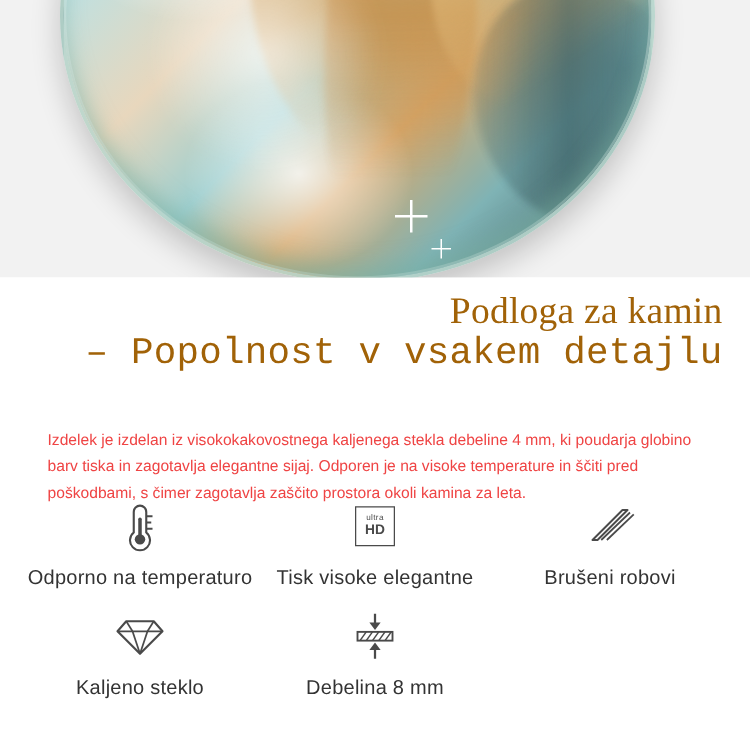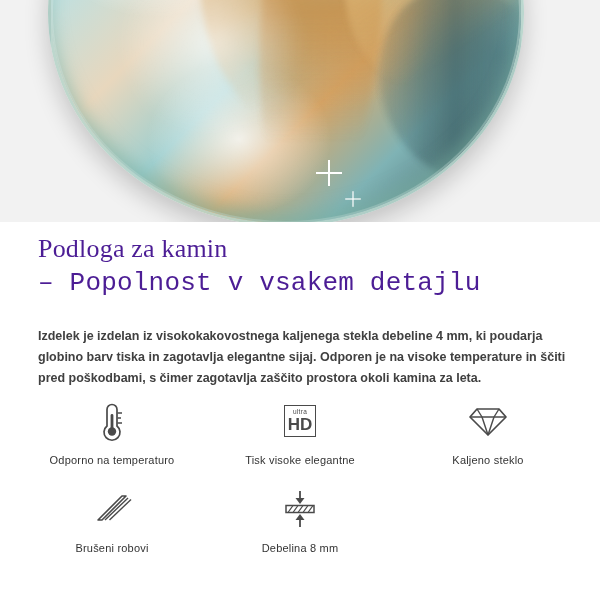--- a/index.html
+++ b/index.html
@@ -112,36 +112,36 @@
   .sp1 { left: 316px; top: 160px; }
   .sp2 { left: 340px; top: 186px; transform: scale(0.6); }
 
   
   .headline {
     position: absolute;
     left: 38px;
     top: 232px;
     width: 540px;
     font-family: "Liberation Serif", serif;
-    font-size: 26px;
+    font-size: 30px;
     line-height: 34px;
-    color: #4c1d95;
+    color: #a16207;
     letter-spacing: 0.2px;
+    text-align: right;
   }
   .headline .l2 { display: block; font-family: Liberation Mono, monospace; }
 
   .body-copy {
     position: absolute;
     left: 38px;
-    top: 313px;
+    top: 329px;
     width: 528px;
     font-size: 12.5px;
     line-height: 21px;
-    color: #404040;
-    font-weight: bold;
+    color: #ef4444;
   }
 
   
   .features {
     position: absolute;
     left: 18px;
     top: 398px;
     width: 564px;
     display: grid;
     grid-template-columns: repeat(3, 1fr);
@@ -155,21 +155,21 @@
     justify-content: flex-start;
   }
   .feature-icon {
     height: 46px;
     display: flex;
     align-items: center;
     justify-content: center;
   }
   .feature-label {
     margin-top: 10px;
-    font-size: 11px;
+    font-size: 16px;
     color: #333333;
     text-align: left;
     letter-spacing: 0.2px;
   }
   svg { display: block; }
   .ultrahd-box {
     width: 30px;
     height: 30px;
     border: 1.6px solid #4a4a4a;
     display: flex;
@@ -177,21 +177,21 @@
     align-items: center;
     justify-content: center;
     line-height: 1;
   }
   .ultrahd-box .u {
     font-size: 6.5px;
     letter-spacing: 0.3px;
     color: #4a4a4a;
   }
   .ultrahd-box .hd {
-    font-size: 17px;
+    font-size: 11px;
     font-weight: bold;
     color: #4a4a4a;
     margin-top: 1px;
   }
 </style>
 </head>
 <body>
 
 <div class="page">
 
@@ -238,41 +238,41 @@
           <span class="u">ultra</span>
           <span class="hd">HD</span>
         </div>
       </div>
       <div class="feature-label">Tisk visoke elegantne</div>
     </div>
 
 
     <div class="feature">
       <div class="feature-icon">
+        <svg width="40" height="34" viewBox="0 0 40 34">
+          <path d="M6 28 L30 4 L34 4 L10 28 Z" fill="none" stroke="#4a4a4a" stroke-width="1.6" stroke-linejoin="round"></path>
+          <line x1="13" y1="28" x2="36" y2="6" stroke="#4a4a4a" stroke-width="1.4"></line>
+          <line x1="17.5" y1="28" x2="39" y2="7.5" stroke="#4a4a4a" stroke-width="1.4"></line>
+        </svg>
+      </div>
+      <div class="feature-label">Brušeni robovi</div>
+    </div>
+
+    <div class="feature">
+      <div class="feature-icon">
         <svg width="42" height="36" viewBox="0 0 42 36">
           <path d="M10 6 H32 L39 14 L21 32 L3 14 Z" fill="none" stroke="#4a4a4a" stroke-width="1.7" stroke-linejoin="round"></path>
           <line x1="3" y1="14" x2="39" y2="14" stroke="#4a4a4a" stroke-width="1.4"></line>
           <line x1="10" y1="6" x2="15" y2="14" stroke="#4a4a4a" stroke-width="1.4"></line>
           <line x1="32" y1="6" x2="27" y2="14" stroke="#4a4a4a" stroke-width="1.4"></line>
           <line x1="15" y1="14" x2="21" y2="32" stroke="#4a4a4a" stroke-width="1.4"></line>
           <line x1="27" y1="14" x2="21" y2="32" stroke="#4a4a4a" stroke-width="1.4"></line>
         </svg>
       </div>
       <div class="feature-label">Kaljeno steklo</div>
-    </div>
-
-    <div class="feature">
-      <div class="feature-icon">
-        <svg width="40" height="34" viewBox="0 0 40 34">
-          <path d="M6 28 L30 4 L34 4 L10 28 Z" fill="none" stroke="#4a4a4a" stroke-width="1.6" stroke-linejoin="round"></path>
-          <line x1="13" y1="28" x2="36" y2="6" stroke="#4a4a4a" stroke-width="1.4"></line>
-          <line x1="17.5" y1="28" x2="39" y2="7.5" stroke="#4a4a4a" stroke-width="1.4"></line>
-        </svg>
-      </div>
-      <div class="feature-label">Brušeni robovi</div>
     </div>
 
     <div class="feature">
       <div class="feature-icon">
         <svg width="40" height="42" viewBox="0 0 40 42">
           <line x1="20" y1="3" x2="20" y2="13" stroke="#4a4a4a" stroke-width="1.8"></line>
           <polygon points="20,16 15.5,10 24.5,10" fill="#4a4a4a"></polygon>
           <rect x="6" y="17.5" width="28" height="7" fill="none" stroke="#4a4a4a" stroke-width="1.5"></rect>
           <line x1="8" y1="24.5" x2="13" y2="17.5" stroke="#4a4a4a" stroke-width="1.2"></line>
           <line x1="13" y1="24.5" x2="18" y2="17.5" stroke="#4a4a4a" stroke-width="1.2"></line>

